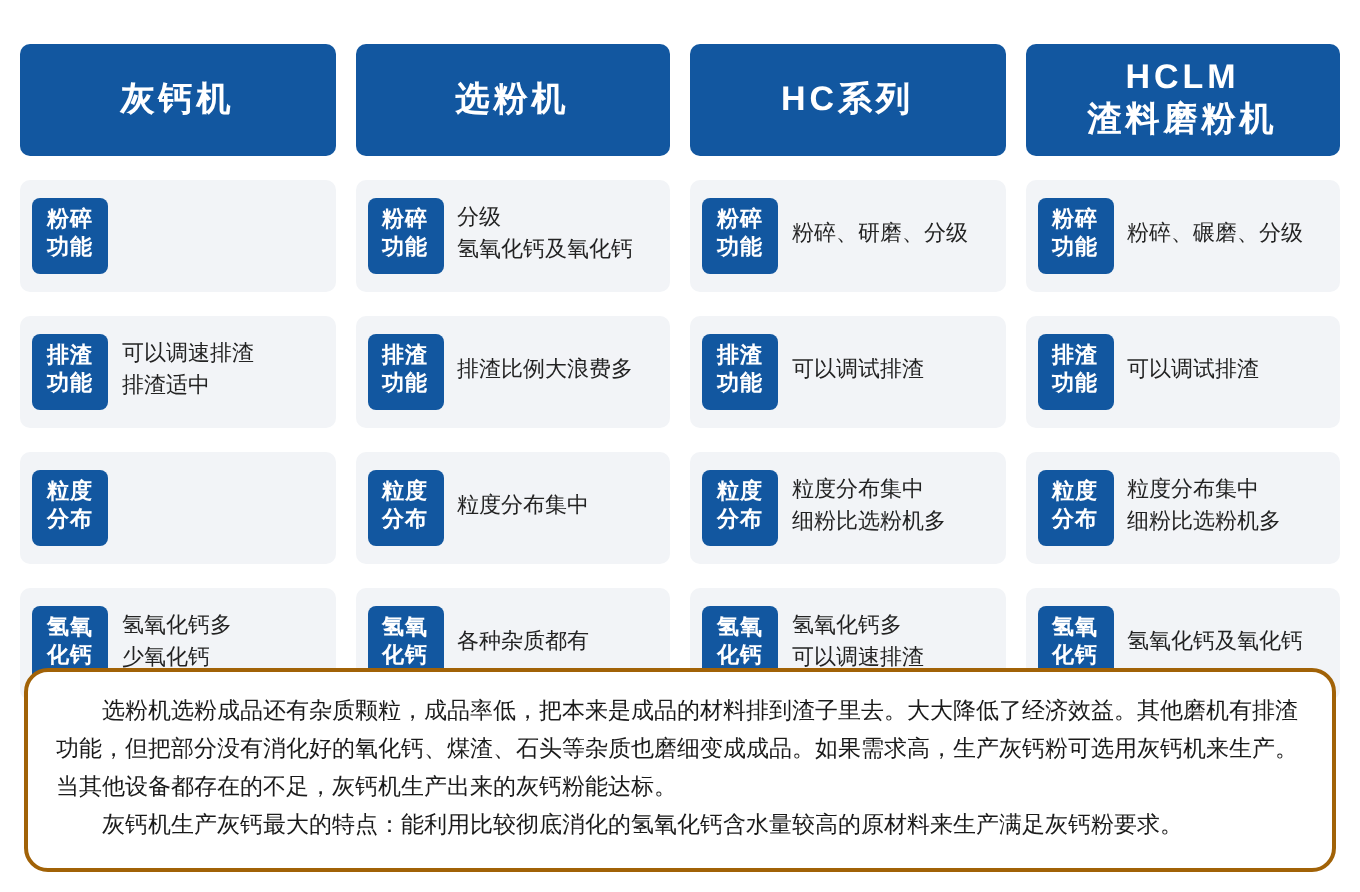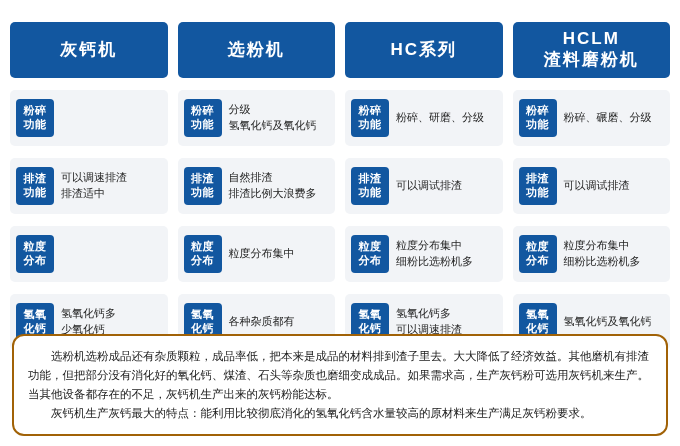--- a/index.html
+++ b/index.html
@@ -182,21 +182,20 @@
             <span class="t-line">分级</span>
             <span class="t-line">氢氧化钙及氧化钙</span>
           </div>
         </div>
         <div class="row">
           <div class="tag">
             <span class="t-line">排渣</span>
             <span class="t-line">功能</span>
           </div>
           <div class="row-text">
-            <span class="t-line">自然排渣</span>
             <span class="t-line">排渣比例大浪费多</span>
           </div>
         </div>
         <div class="row">
           <div class="tag">
             <span class="t-line">粒度</span>
             <span class="t-line">分布</span>
           </div>
           <div class="row-text">
             <span class="t-line">粒度分布集中</span>

